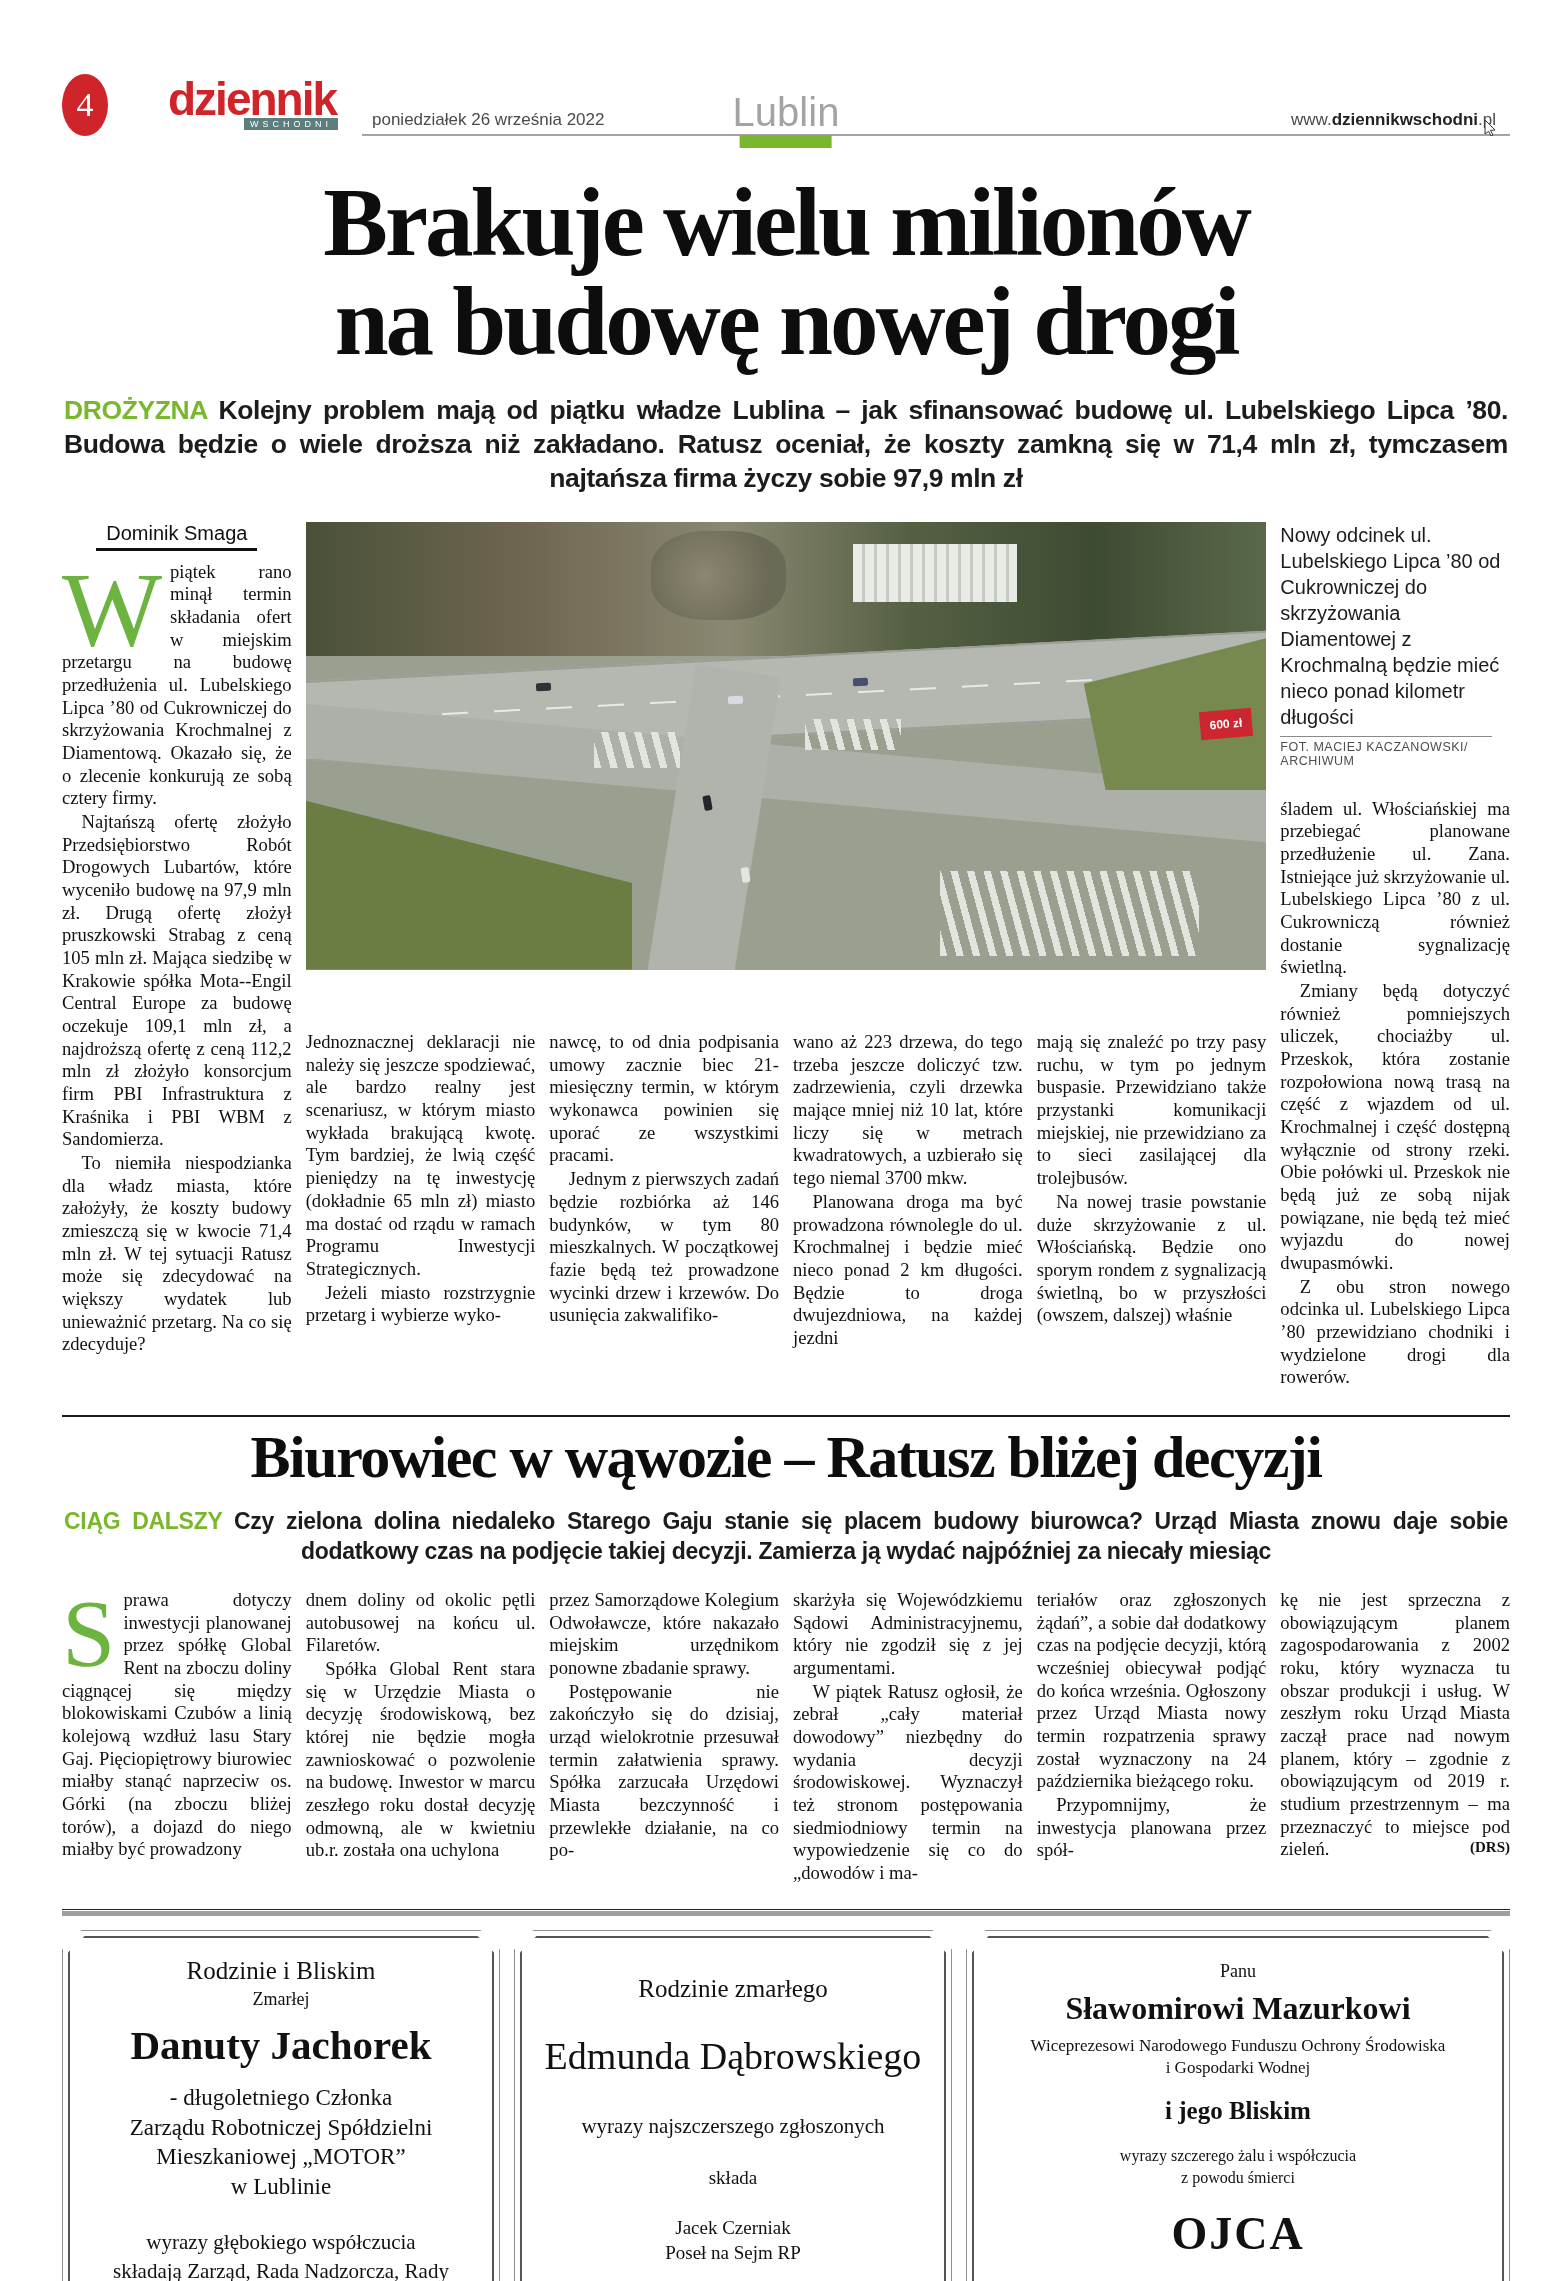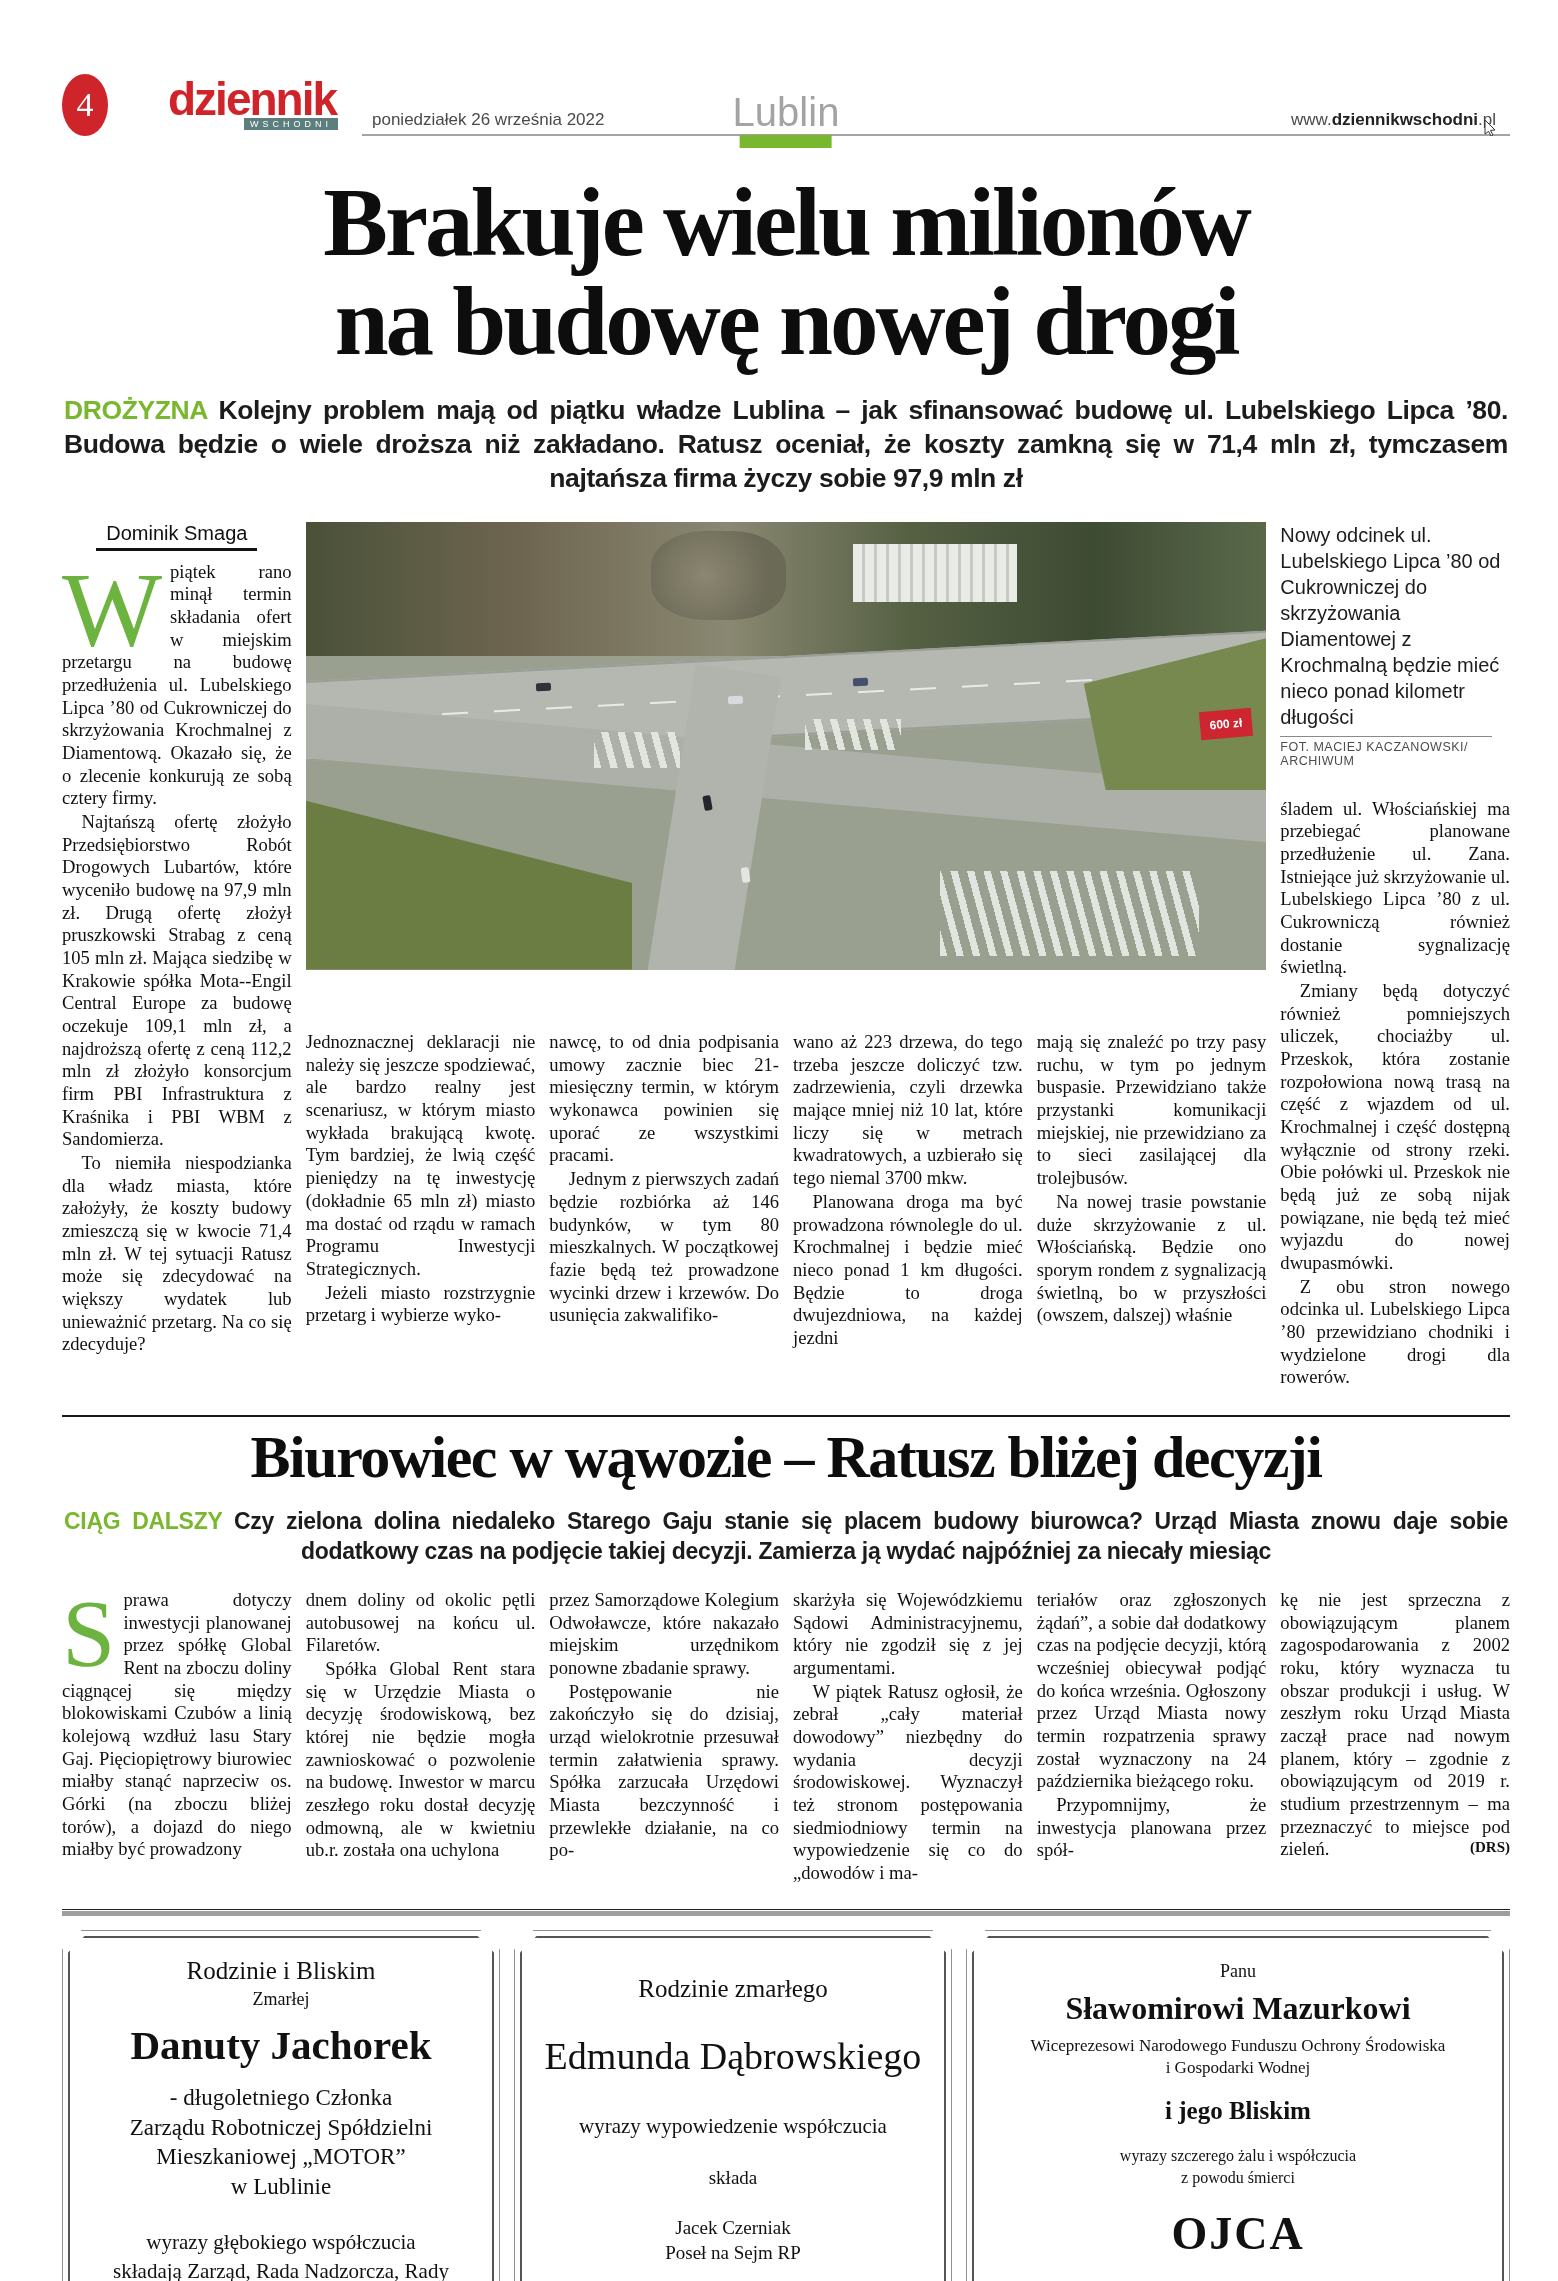--- a/index.html
+++ b/index.html
@@ -185,21 +185,21 @@
     <div class="a1-r2c2">
       <p>Jednoznacznej deklaracji nie należy się jeszcze spodziewać, ale bardzo realny jest scenariusz, w którym miasto wykłada brakującą kwotę. Tym bardziej, że lwią część pieniędzy na tę inwestycję (dokładnie 65 mln zł) miasto ma dostać od rządu w ramach Programu Inwestycji Strategicznych.</p>
       <p>Jeżeli miasto rozstrzygnie przetarg i wybierze wyko-</p>
     </div>
     <div class="a1-r2c3">
       <p>nawcę, to od dnia podpisania umowy zacznie biec 21-miesięczny termin, w którym wykonawca powinien się uporać ze wszystkimi pracami.</p>
       <p>Jednym z pierwszych zadań będzie rozbiórka aż 146 budynków, w tym 80 mieszkalnych. W początkowej fazie będą też prowadzone wycinki drzew i krzewów. Do usunięcia zakwalifiko-</p>
     </div>
     <div class="a1-r2c4">
       <p>wano aż 223 drzewa, do tego trzeba jeszcze doliczyć tzw. zadrzewienia, czyli drzewka mające mniej niż 10 lat, które liczy się w metrach kwadratowych, a uzbierało się tego niemal 3700 mkw.</p>
-      <p>Planowana droga ma być prowadzona równolegle do ul. Krochmalnej i będzie mieć nieco ponad 1 km długości. Będzie to droga dwujezdniowa, na każdej jezdni</p>
+      <p>Planowana droga ma być prowadzona równolegle do ul. Krochmalnej i będzie mieć nieco ponad 2 km długości. Będzie to droga dwujezdniowa, na każdej jezdni</p>
     </div>
     <div class="a1-r2c5">
       <p>mają się znaleźć po trzy pasy ruchu, w tym po jednym buspasie. Przewidziano także przystanki komunikacji miejskiej, nie przewidziano za to sieci zasilającej dla trolejbusów.</p>
       <p>Na nowej trasie powstanie duże skrzyżowanie z ul. Włościańską. Będzie ono sporym rondem z sygnalizacją świetlną, bo w przyszłości (owszem, dalszej) właśnie</p>
     </div>
   </div>
 
   <hr class="divider">
 
   <h2 class="headline2">Biurowiec w wąwozie – Ratusz bliżej decyzji</h2>
@@ -252,21 +252,21 @@
 Osiedlowe i pracownicy Spółdzielni .</div>
 
       </div>
 
     </div>
 
     <div class="obit-wrap w2">
       <div class="obit">
         <div class="ob-to" style="margin-top:18px;">Rodzinie zmarłego</div>
         <div class="ob-name reg">Edmunda Dąbrowskiego</div>
-        <div class="ob-cond">wyrazy wypowiedzenie współczucia</div>
+        <div class="ob-cond">wyrazy najszczerszego zgłoszonych</div>
         <div class="ob-from-label">składa</div>
         <div class="ob-from pre">Jacek Czerniak
 Poseł na Sejm RP</div>
 
       </div>
 
     </div>
 
     <div class="obit-wrap w3">
       <div class="obit">

